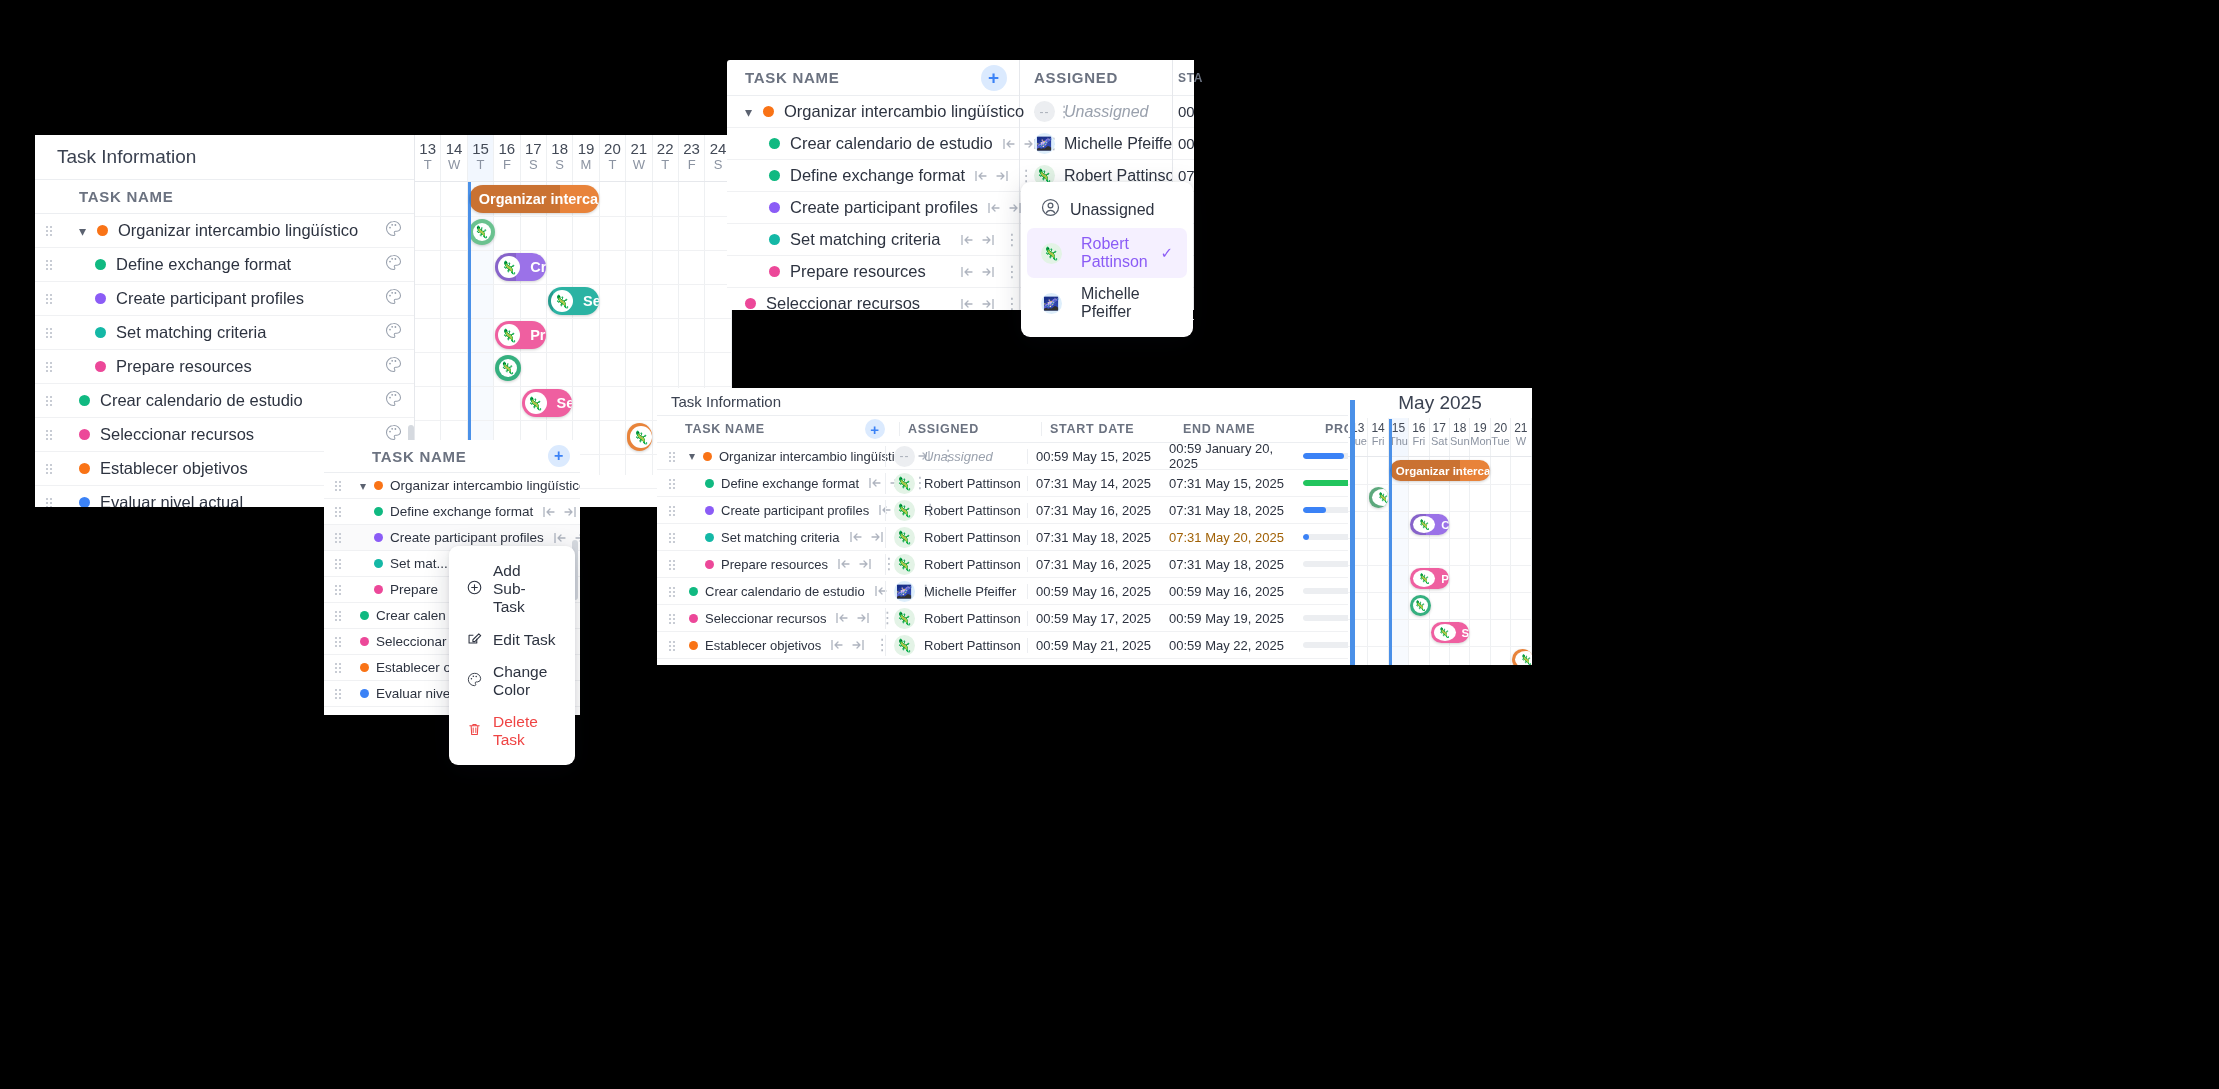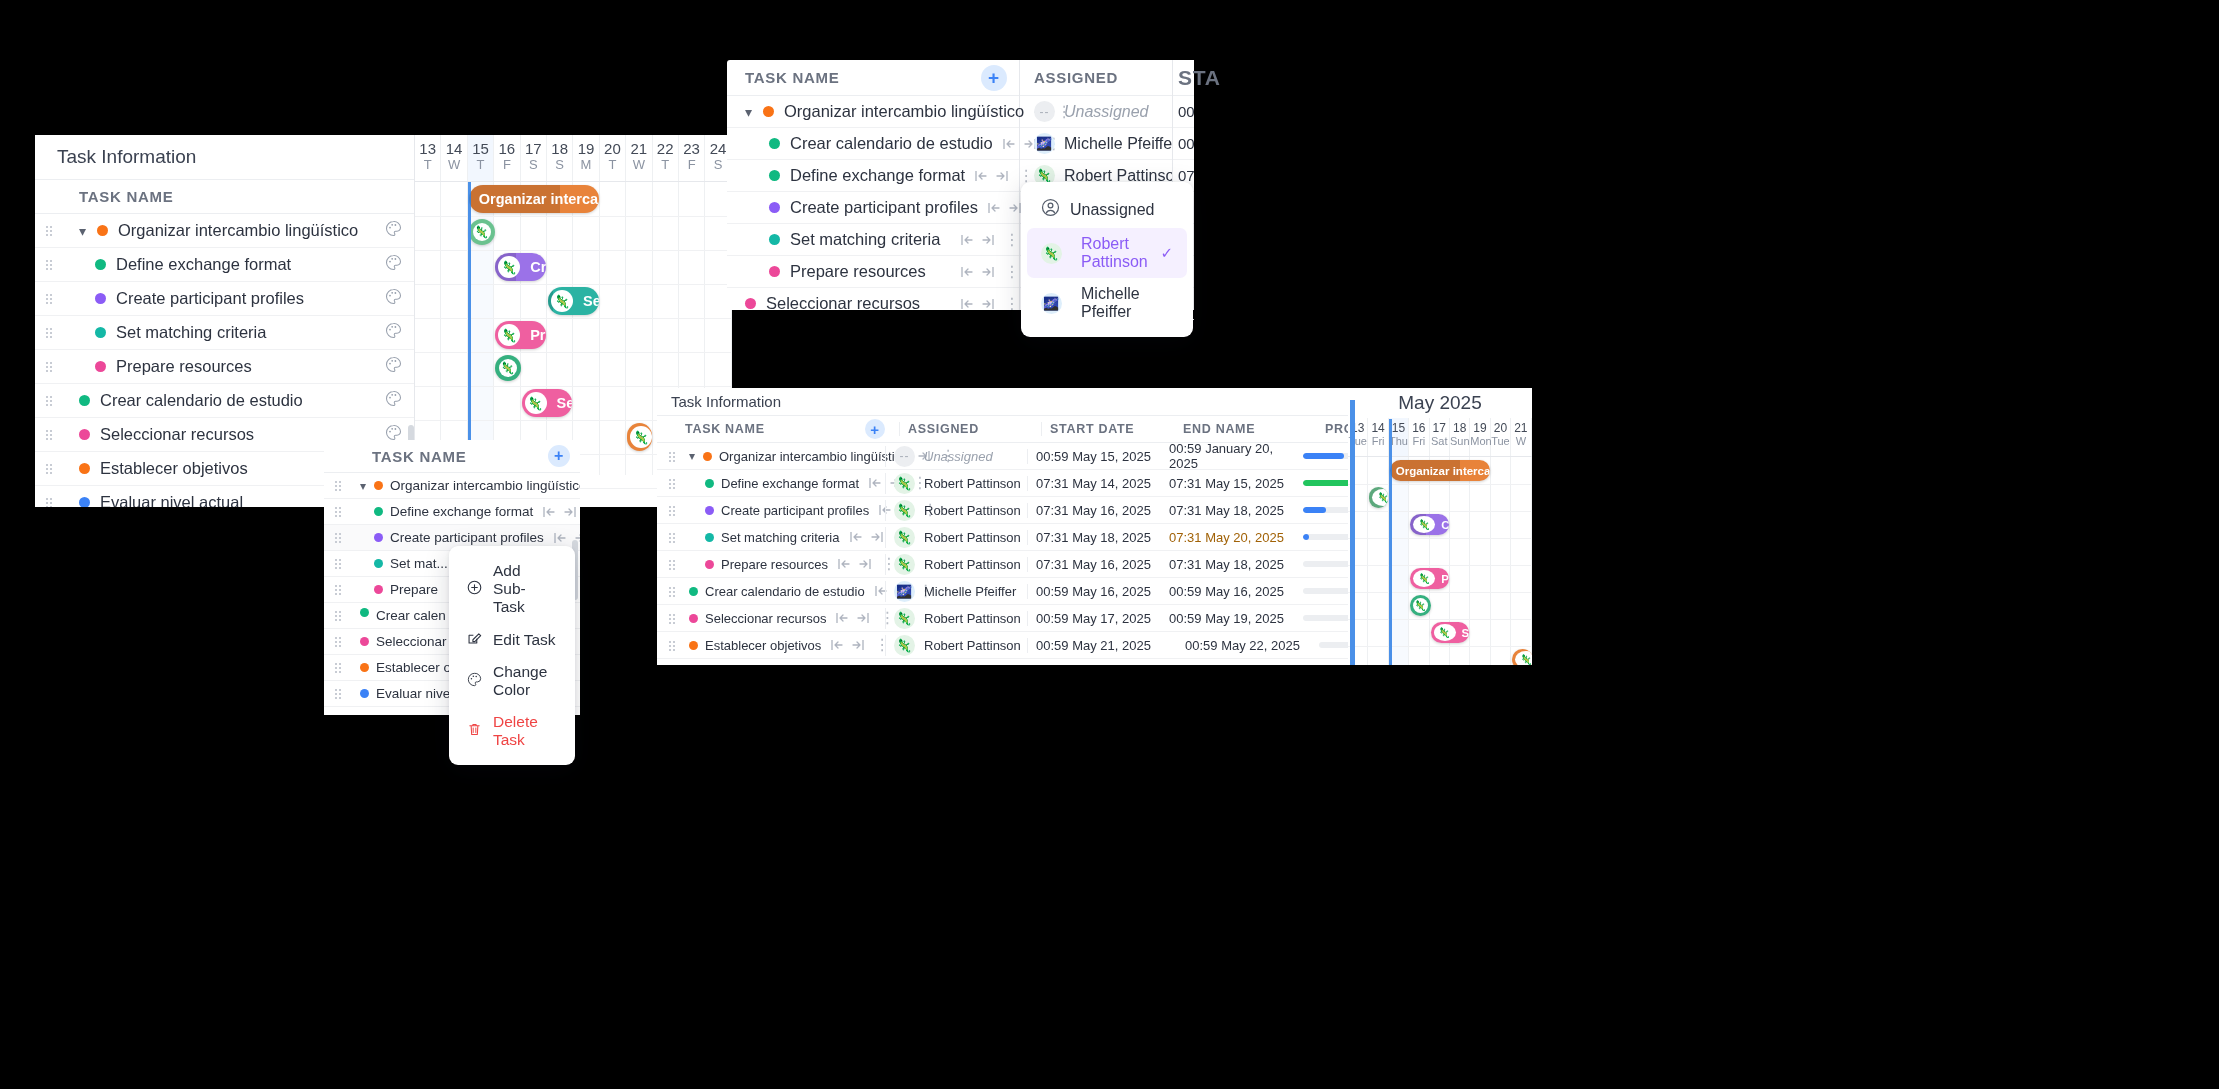--- a/index.html
+++ b/index.html
@@ -558,21 +558,21 @@
           <div class="row" style="height: 32px; padding-left: 14px;"></div>
           <div class="row" style="height: 32px; padding-left: 14px;"></div>
           <div class="row" style="height: 32px; padding-left: 14px;"></div>
           <div class="row" style="height: 32px; padding-left: 14px;"></div>
         </div>
     </div>
   </div>
 </div>
 <div style="position:absolute;left:1172px;top:60px;width:22px;height:250px;background:#fff;
             border-left:1px solid #e6e8ec;box-sizing:border-box;">
-  <div class="hdr" style="height:36px;padding-left:5px;font-size:21px;">
+  <div class="hdr" style="height:36px;padding-left:5px;font-size:12px;">
     <span>STA</span>
   </div>
   <div id="b-status">
       <div class="row" style="height: 32px; padding-left: 5px; font-size: 15px; color: rgb(45, 51, 64);">00</div>
       <div class="row" style="height: 32px; padding-left: 5px; font-size: 15px; color: rgb(45, 51, 64);">00</div>
       <div class="row" style="height: 32px; padding-left: 5px; font-size: 15px; color: rgb(45, 51, 64);">07</div>
       <div class="row" style="height: 32px; padding-left: 5px; font-size: 15px; color: rgb(45, 51, 64);">7</div>
       <div class="row" style="height: 32px; padding-left: 5px; font-size: 15px; color: rgb(45, 51, 64);">7</div>
       <div class="row" style="height: 32px; padding-left: 5px; font-size: 15px; color: rgb(45, 51, 64);">7</div>
       <div class="row" style="height: 32px; padding-left: 5px; font-size: 15px; color: rgb(45, 51, 64);"></div>
@@ -717,21 +717,21 @@
         </span>
         <span class="kebab">
           <b>⋮</b>
         </span>
         <span style="width:8px"></span>
       </div>
       <div class="row" style="height: 26px;">
         <span class="grip">
           <i></i>
         </span>
-        <div style="flex:1;display:flex;padding-left:10px;">
+        <div style="flex:1;display:flex;align-items:center;padding-left:10px;">
           <span class="dot" style="width:9px;height:9px;flex:0 0 9px;margin-right:7px;background:#10b981"></span>
           <span class="tname" style="font-size:13.5px;">Crear calen</span>
         </div>
         <span class="ind">
           <span>
     <svg width="14" height="12" viewBox="0 0 14 12">
               <path d="M2 1v10" stroke="#aeb4bf" stroke-width="1.3" fill="none"></path>
     <path d="M12 6H5M8 3L5 6l3 3" stroke="#aeb4bf" stroke-width="1.3" fill="none" stroke-linecap="round" stroke-linejoin="round"></path>
             </svg>
           </span>
@@ -1166,21 +1166,21 @@
           </span>
           <span class="kebab">
             <b>⋮</b>
           </span>
         </div>
         <div style="width:142px;display:flex;align-items:center;padding-left:8px;box-sizing:border-box;border-left:1px solid #eceef1;">
           <span class="avatar av-rp">🦎</span>
           <span class="aname " style="font-size:13px;">Robert Pattinson</span>
         </div>
         <div style="width:134px;padding-left:8px;font-size:13px;color:#2d3340;box-sizing:border-box;border-left:1px solid #eceef1;">00:59 May 21, 2025</div>
-        <div style="width:134px;padding-left:8px;font-size:13px;color:#2d3340;box-sizing:border-box;margin-left:16px;">00:59 May 22, 2025</div>
+        <div style="width:134px;padding-left:8px;font-size:13px;color:#2d3340;box-sizing:border-box;">00:59 May 22, 2025</div>
         <div style="width:120px;padding-left:8px;display:flex;align-items:center;box-sizing:border-box;">
           <span class="prbar">
             <i style="width:0%;background:#3b82f6"></i>
           </span>
           <span class="prtxt" style="font-size:13px;">0%</span>
         </div>
       </div>
     </div>
 </div>
 

